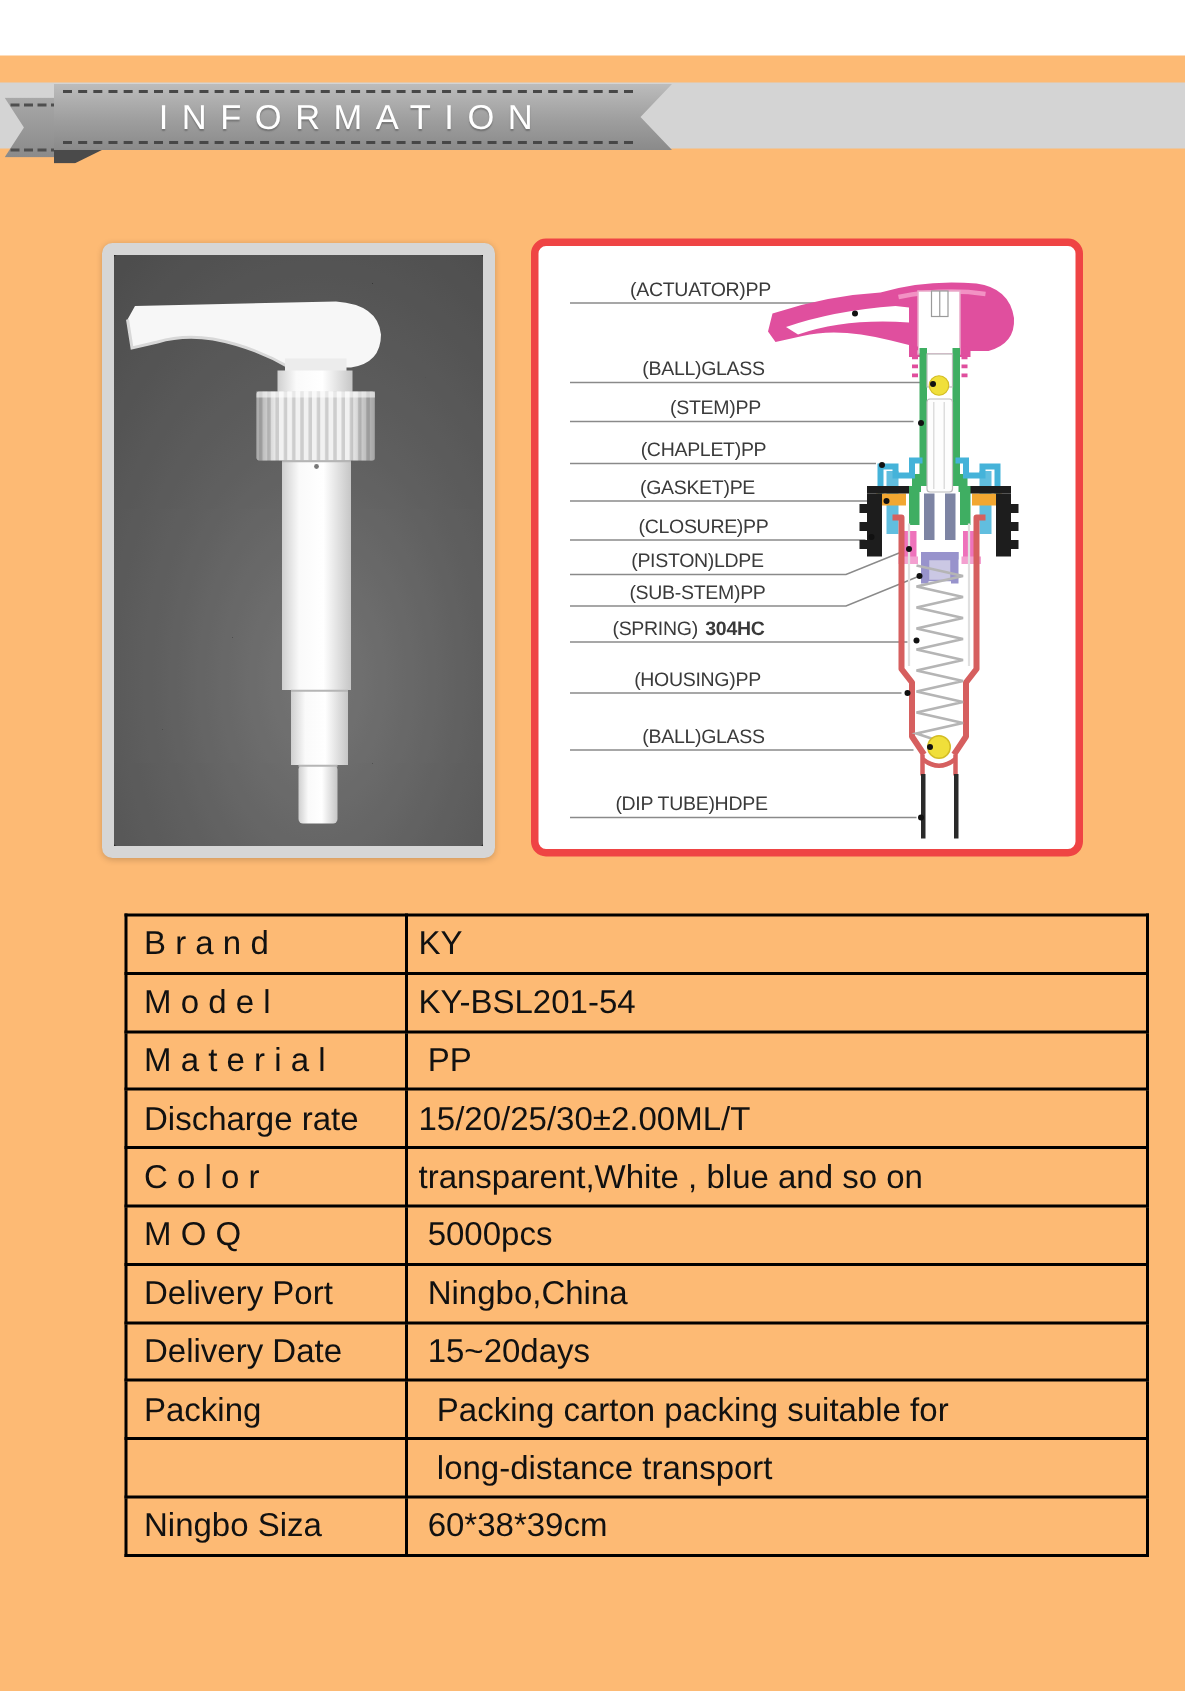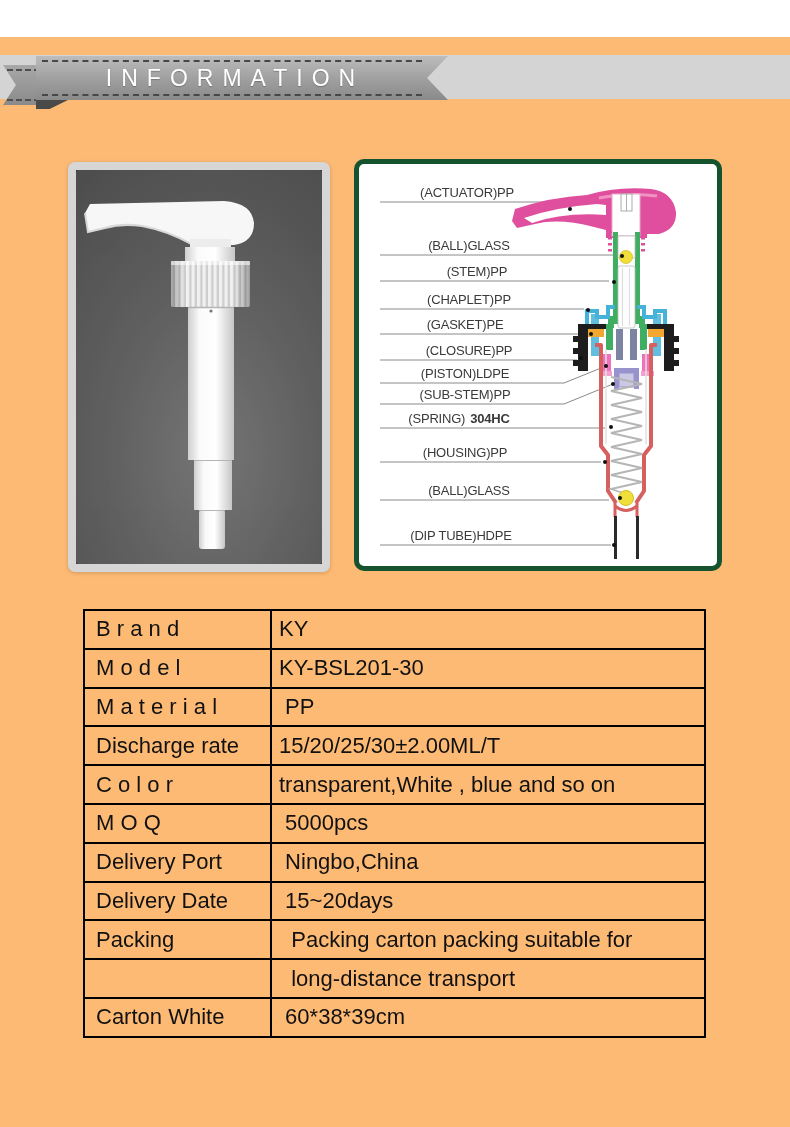--- a/index.html
+++ b/index.html
@@ -44,30 +44,30 @@
   .photo-frame {
     position:absolute; left:68px; top:125px; width:246px; height:394px; z-index:1;
     border:8px solid #d6d6d6; border-radius:7px; background:#222;
     box-shadow:0 1px 4px rgba(0,0,0,.18);
   }
   .photo-frame svg { display:block; border-radius:2px; }
 
   
   .diagram-panel {
     position:absolute; left:354px; top:122px; width:358px; height:402px; z-index:1;
-    border:5px solid #14532d; border-radius:10px; background:#ffffff;
+    border:5px solid #ef4444; border-radius:10px; background:#ffffff;
   }
   .diagram-panel svg { display:block; }
   .dlabel { font-family:"Liberation Sans","DejaVu Sans",sans-serif; font-size:13px; fill:#3a3a3a; letter-spacing:-0.2px; }
   .dline  { stroke:#8a8a8a; stroke-width:1; fill:none; }
   .ddot   { fill:#111111; }
 
   
   table.spec {
-    position:absolute; left:83px; top:572px; width:623px; z-index:1;
+    position:absolute; left:83px; top:572px; width:683px; z-index:1;
     border-collapse:collapse; table-layout:fixed;
     font-size:22px; color:#111111;
   }
   table.spec td {
     border:2px solid #000000; height:36.8px;
     white-space:pre; overflow:hidden; vertical-align:middle;
   }
   td.lab { padding:0 4px 0 11px; }
   td.val { padding:0 0 0 7px; }
 
@@ -296,21 +296,21 @@
         <col style="width:187px">
         <col>
       </colgroup>
     <tbody>
       <tr>
           <td class="lab">B r a n d</td>
           <td class="val">KY</td>
         </tr>
       <tr>
           <td class="lab">M o d e l</td>
-          <td class="val">KY-BSL201-30</td>
+          <td class="val">KY-BSL201-54</td>
         </tr>
       <tr>
           <td class="lab">M a t e r i a l</td>
           <td class="val"> PP</td>
         </tr>
       <tr>
           <td class="lab">Discharge rate</td>
           <td class="val">15/20/25/30±2.00ML/T</td>
         </tr>
       <tr>
@@ -331,20 +331,20 @@
         </tr>
       <tr>
           <td class="lab">Packing</td>
           <td class="val">  Packing carton packing suitable for</td>
         </tr>
       <tr>
           <td class="lab"></td>
           <td class="val">  long-distance transport</td>
         </tr>
       <tr>
-          <td class="lab">Carton White</td>
+          <td class="lab">Ningbo Siza</td>
           <td class="val"> 60*38*39cm</td>
         </tr>
     </tbody>
   </table>
 
   <div class="artifact"></div>
 </div>
 
 </body></html>

